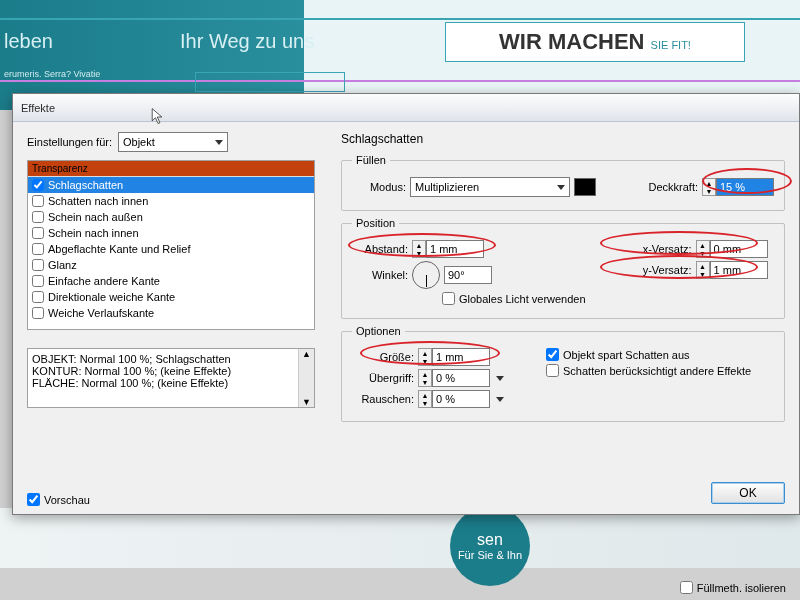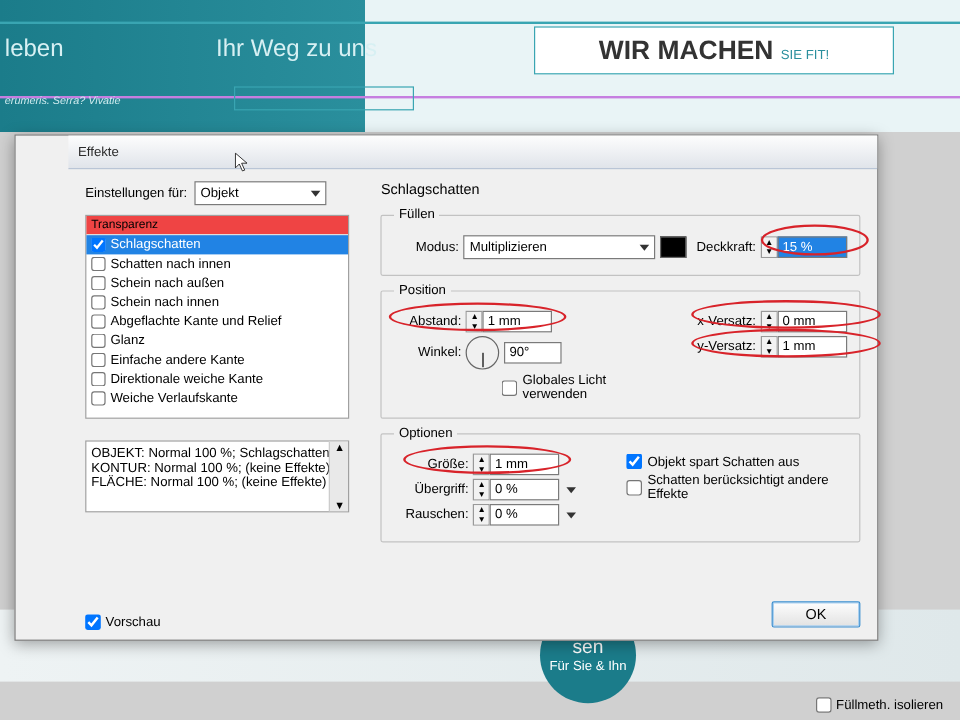--- a/index.html
+++ b/index.html
@@ -6,40 +6,40 @@
   body { width: 800px; height: 600px; background: #d0d0d0; position: relative; overflow: hidden; }
 
   
   .bg-strip { position: absolute; top: 0; left: 0; right: 0; height: 110px; background: linear-gradient(90deg,#1b7c8a 0%,#2a8f9d 38%,#e9f4f6 38%,#e9f4f6 100%); }
   .bg-ruler { position:absolute; top:18px; left:0; right:0; height:2px; background:#39a5b2; }
   .bg-ruler2{ position:absolute; top:80px; left:0; right:0; height:2px; background:#c67ee0; }
   .bg-text { position:absolute; top:30px; color:#d7f0f3; font-size:20px; font-weight:300; font-family:"Segoe UI Light",Arial; }
   .bg-title-box { position:absolute; top:22px; right:55px; width:300px; height:40px; background:#fff; border:1px solid #39a5b2; display:flex; align-items:center; justify-content:center; }
   .bg-title-box span{ font-size:22px; font-weight:600; color:#333; }
   .bg-title-box span b{ color:#2a8f9d; font-weight:400;text-align:center; }
-  .bg-small { position:absolute; top:79px; left:4px; font-size:9px; color:#cfecef;font-style:italic; }
+  .bg-small { position:absolute; top:69px; left:4px; font-size:9px; color:#cfecef; }
   .bg-sel { position:absolute; top:72px; left:195px; width:150px; height:20px; border:1px solid #39a5b2; }
   .bg-lower{position:absolute; bottom:32px; left:0; right:0; height:60px; background:linear-gradient(90deg,#eef3f4,#dfe8ea);}
   .bg-circle{position:absolute; bottom:14px; left:450px; width:80px; height:80px; border-radius:50%; background:#1b7c8a; color:#fff; display:flex; flex-direction:column; align-items:center; justify-content:center; font-size:10px;}
 
   
-  .dialog { position: absolute; top: 112px; left: 12px; width: 720px; height: 422px; background: #f0f0f0; border: 1px solid #7a7a7a; box-shadow: 0 3px 12px rgba(0,0,0,0.35); padding-left: 44px; }
+  .dialog { position: absolute; top: 93px; left: 12px; width: 788px; height: 422px; background: #f0f0f0; border: 1px solid #7a7a7a; box-shadow: 0 3px 12px rgba(0,0,0,0.35); }
   .titlebar { position:relative; height: 28px; background: linear-gradient(180deg,#fdfdfd,#e0e4ea); border-bottom:1px solid #b9c5d6; display:flex; align-items:center; padding-left:8px; font-size:12px; color:#2b2b2b; }
   .cursor { position:absolute; left:138px; top:14px; width:14px; height:18px; pointer-events:none; }
 
   .body { display:flex; padding:10px 14px 8px 14px; gap:14px; height:calc(100% - 28px); flex-direction:column; }
   .upper { display:flex; gap:26px; flex:1; }
 
   .leftcol { width:288px; display:flex; flex-direction:column; }
   .settings-row { display:flex; align-items:center; gap:6px; margin-bottom:8px; }
   .combo { width:110px; height:20px; border:1px solid #7a7a7a; background:#fff; display:flex; align-items:center; justify-content:space-between; padding:0 4px; }
   .combo .arrow { width:0;height:0;border-left:4px solid transparent;border-right:4px solid transparent;border-top:5px solid #333; }
 
   .listbox { border:1px solid #a0a0a0; background:#fff; height:170px; }
-  .listhdr { padding:2px 4px; font-size:10px; background:#ef4444; border-bottom:1px solid #ddd; }
+  .listhdr { padding:2px 4px; font-size:10px; background:#c2410c; border-bottom:1px solid #ddd; }
   .listrow { display:flex; align-items:center; gap:4px; padding:1px 4px; height:16px; font-size:11px; }
   .listrow input[type=checkbox]{ width:12px; height:12px; }
   .listrow.sel { background:#2183e4; color:#fff; }
 
   .summary { margin-top:18px; height:60px; background:#fff; border:1px solid #a0a0a0; padding:4px; font-size:10px; position:relative; }
   .summary .scroll{ position:absolute; right:0; top:0; bottom:0; width:16px; background:#e9e9e9; border-left:1px solid #ccc; display:flex; flex-direction:column; justify-content:space-between; align-items:center; }
   .summary .scroll div{ font-size:9px; }
 
   .preview-row { margin-top:auto; display:flex; align-items:center; gap:4px; padding-top:10px;}
 

